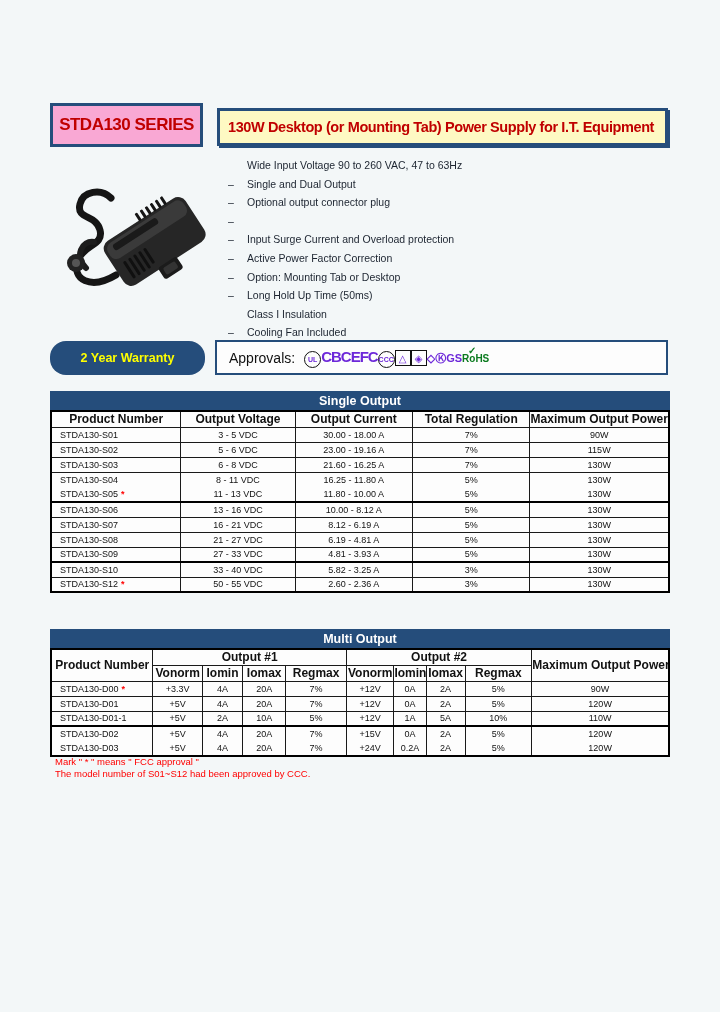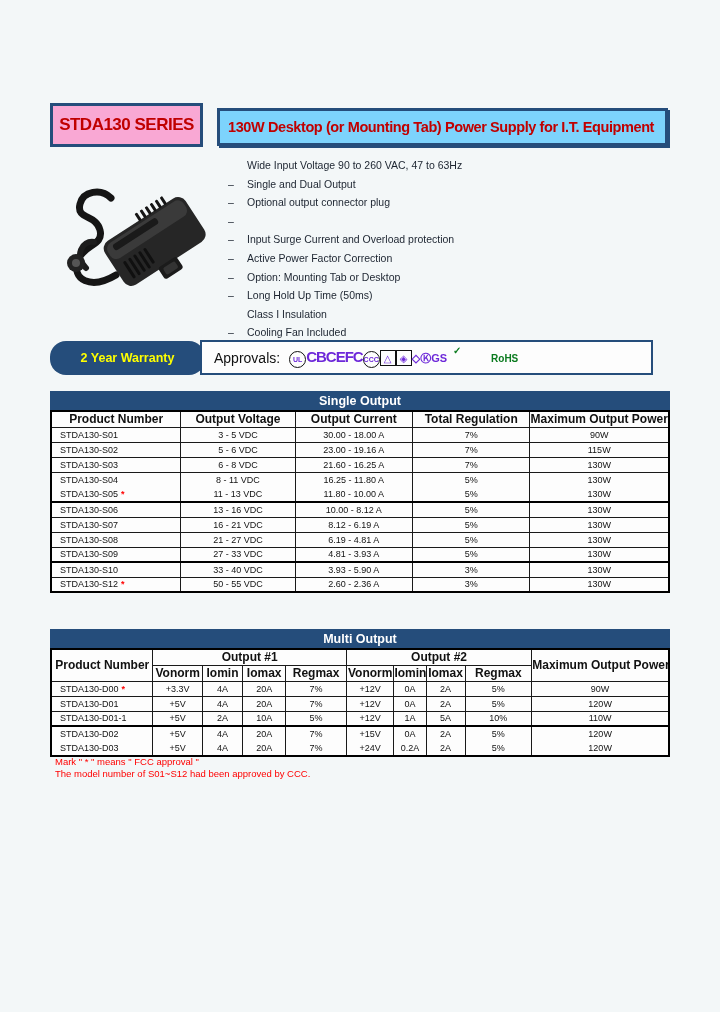--- a/index.html
+++ b/index.html
@@ -15,51 +15,51 @@
 
   
   .series-box {
     left:50px; top:103px; width:153px; height:44px;
     border:3px solid #254d7b; background:#f9a8d4;
     display:flex; align-items:center; justify-content:center;
   }
   .series-box span { color:#c00000; font-weight:bold; font-size:17px; letter-spacing:-0.5px; }
   .main-title-box {
     left:217px; top:108px; width:451px; height:38px;
-    border:3px solid #254d7b; background:#7dd3fc;
+    border:3px solid #254d7b; background:#fef9c3;
     box-shadow:2px 2px 0 #254d7b;
     display:flex; align-items:center; padding-left:8px;
   }
   .main-title-box span { color:#c00000; font-weight:bold; font-size:14.5px; letter-spacing:-0.4px; }
 
   
   .features { left:228px; top:156px; width:440px; }
   .feature-row { display:flex; font-size:10.5px; line-height:18.6px; color:#1c2430; }
   .feature-dash { width:19px; flex:0 0 19px; }
   
   .adapter { left:56px; top:160px; width:158px; height:152px; }
 
   
   .warranty {
     left:50px; top:341px; width:155px; height:34px;
     background:#254d7b; display:flex; align-items:center; justify-content:center;border-radius:16px;
   }
   .warranty span { color:#ffff00; font-weight:bold; font-size:12.5px; }
   .approvals {
-    left:200px; top:340px; width:453px; height:35px;
+    left:215px; top:340px; width:453px; height:35px;
     background:#fdfdfd; border:2px solid #254d7b;
     display:flex; align-items:center; padding-left:12px; gap:3px;
   }
   .approvals-label { font-size:14px; color:#111; margin-right:6px; }
   .logo { display:inline-flex; align-items:center; justify-content:center; color:#6d28d9; }
   .lg-text { font-weight:bold; font-size:15px; letter-spacing:-1px; }
   .lg-circ { border:1.5px solid #111; border-radius:50%; width:17px; height:17px; font-size:7px; font-weight:bold; }
   .lg-box { border:1.5px solid #111; width:16px; height:16px; font-size:10px; }
   .lg-small { font-size:11px; font-weight:bold; }
-  .lg-rohs { color:#0a7a1e; font-weight:bold; font-size:10px; position:relative;padding-left:44px; }
+  .lg-rohs { color:#0a7a1e; font-weight:bold; font-size:10px; position:relative; }
   .lg-rohs::before { content:"✓"; position:absolute; top:-8px; left:6px; font-size:10px; }
 
   
   .band {
     width:620px; height:19px; background:#254d7b;
     display:flex; align-items:center; justify-content:center;
   }
   .band span { color:#ffffff; font-weight:bold; font-size:12.5px; }
   .band-single { left:50px; top:391px; }
   .band-multi  { left:50px; top:629px; }
@@ -265,21 +265,21 @@
       <tr>
         <td class="prod">STDA130-S09</td>
         <td>27 - 33 VDC</td>
         <td>4.81 - 3.93 A</td>
         <td>5%</td>
         <td>130W</td>
       </tr>
       <tr class="thick-top ">
         <td class="prod">STDA130-S10</td>
         <td>33 - 40 VDC</td>
-        <td>3.93 - 5.90 A</td>
+        <td>5.82 - 3.25 A</td>
         <td>3%</td>
         <td>130W</td>
       </tr>
       <tr class="noline-top">
         <td class="prod">STDA130-S12<span class="star">*</span></td>
         <td>50 - 55 VDC</td>
         <td>2.60 - 2.36 A</td>
         <td>3%</td>
         <td>130W</td>
       </tr>

